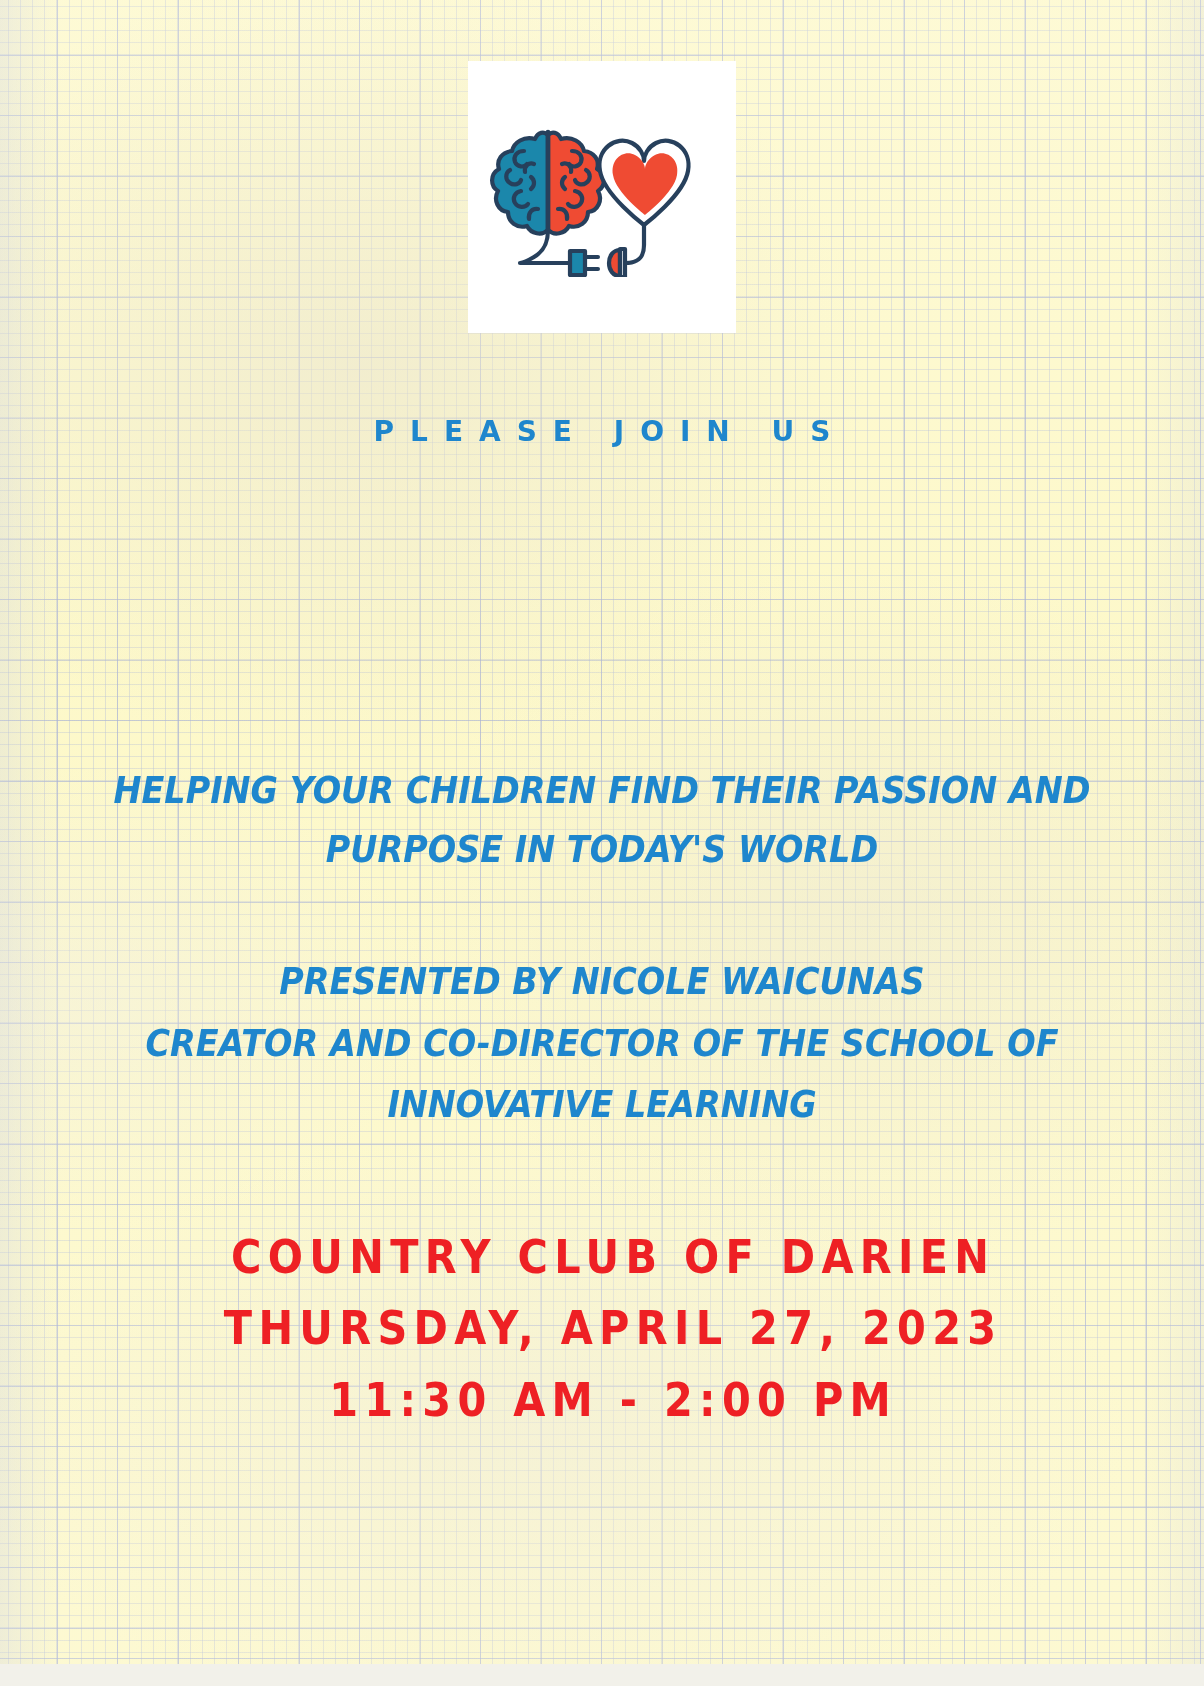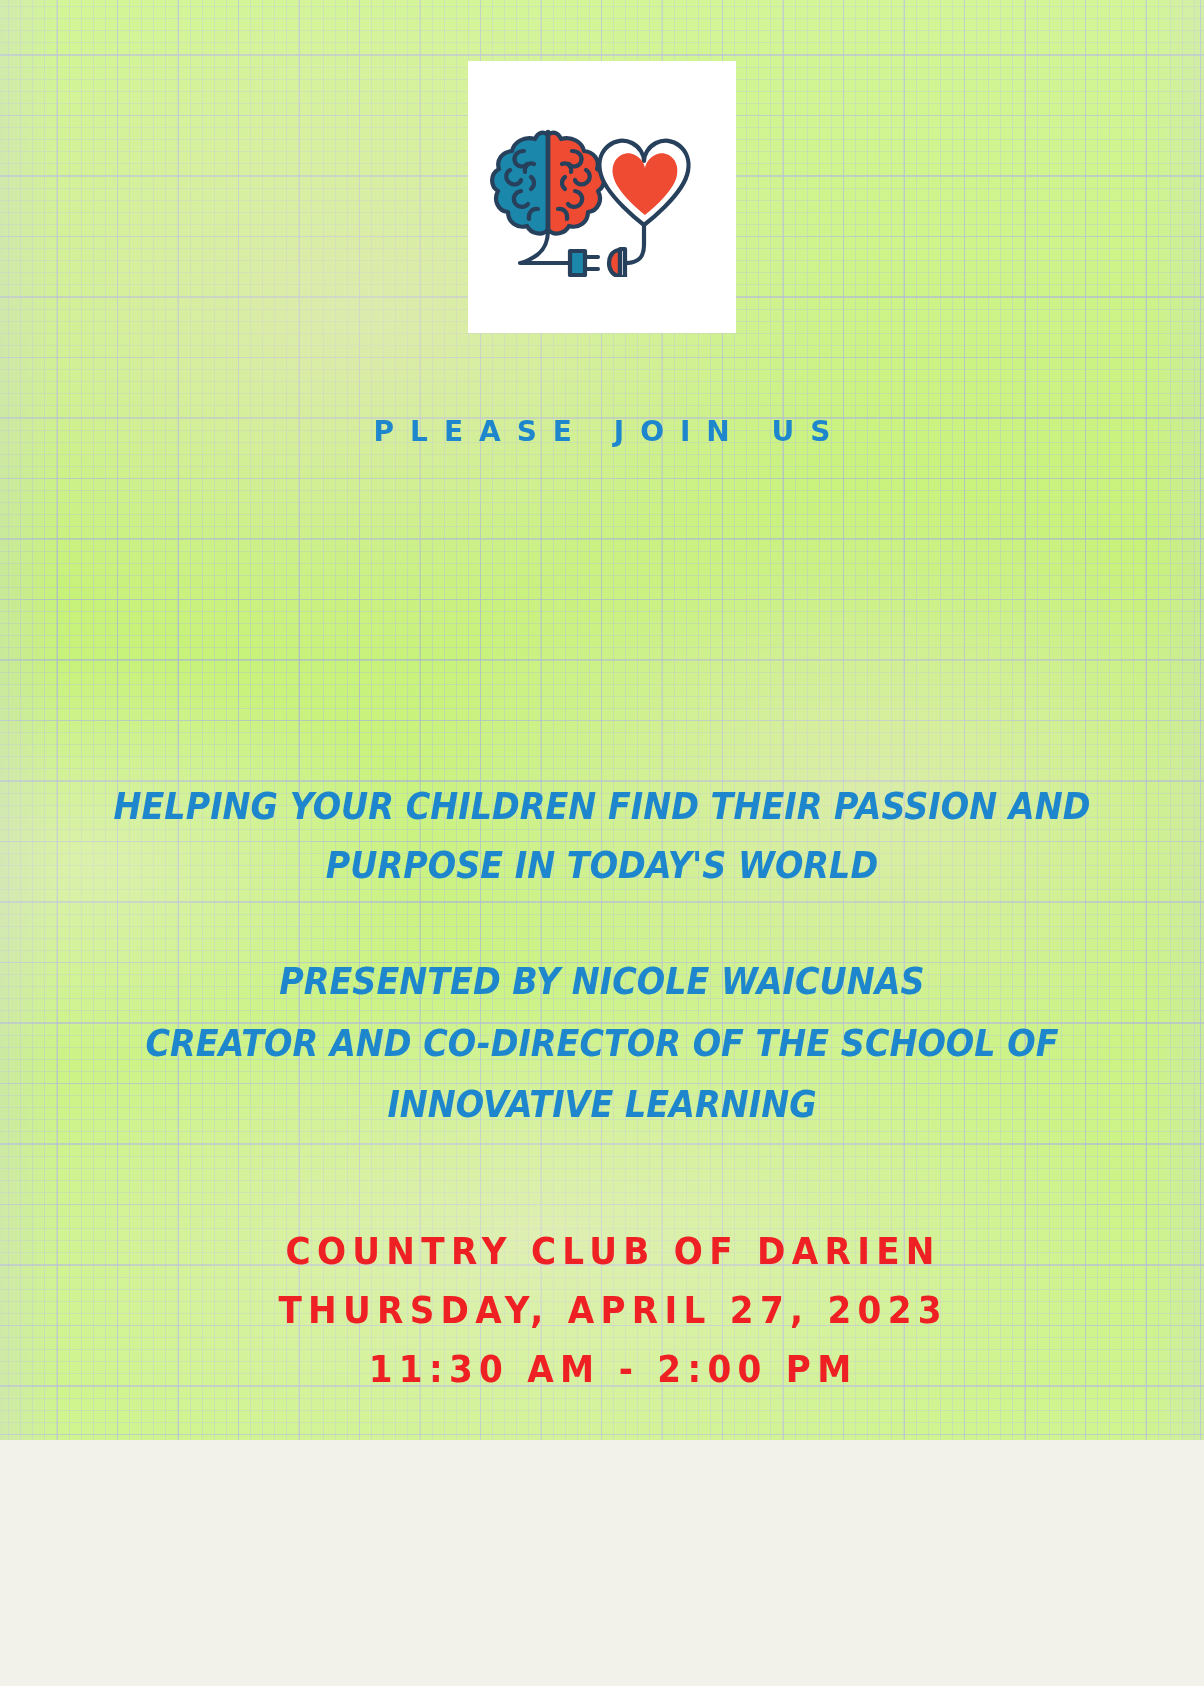--- a/index.html
+++ b/index.html
@@ -11,23 +11,23 @@
     height: 1686px;
     overflow: hidden;
     font-family: "Liberation Sans", sans-serif;
     background: #f2f1ea;
   }
 
   
   .poster {
     position: relative;
     width: 1204px;
-    height: 1440px;
+    height: 1664px;
     box-sizing: border-box;
-    background-color: #bef264;
+    background-color: #fef9c3;
     overflow: hidden;
   }
 
   
   .paper-grid {
     position: absolute;
     inset: 0;
     background-image:
       
       repeating-linear-gradient(to right,
@@ -131,21 +131,20 @@
   .tagline {
     position: absolute;
     top: 761px;
     left: 0; right: 0;
     color: #1e86cd;
     font-family: "DejaVu Sans", sans-serif;
     font-weight: 700;
     font-size: 38px;
     line-height: 1.55;
     font-style: italic;
-    margin-top: 16px;
   }
   .tagline .ln { display: block; transform: scaleX(0.88); }
 
   .presenter {
     position: absolute;
     top: 951px;
     left: 0; right: 0;
     color: #1e86cd;
     font-family: "DejaVu Sans", sans-serif;
     font-weight: 700;
@@ -155,21 +154,21 @@
   }
   .presenter .ln { display: block; transform: scaleX(0.88); }
 
   .event {
     position: absolute;
     top: 1222px;
     left: 16px; right: 0;
     color: #ee2024;
     font-family: "DejaVu Sans", sans-serif;
     font-weight: 700;
-    font-size: 38px;
+    font-size: 46px;
     line-height: 1.55;
     letter-spacing: 7px;
     text-indent: 7px;
   }
   .event .ln { display: block; transform: scaleX(0.9); }
 </style>
 </head>
 <body>
 
 <div class="poster">

